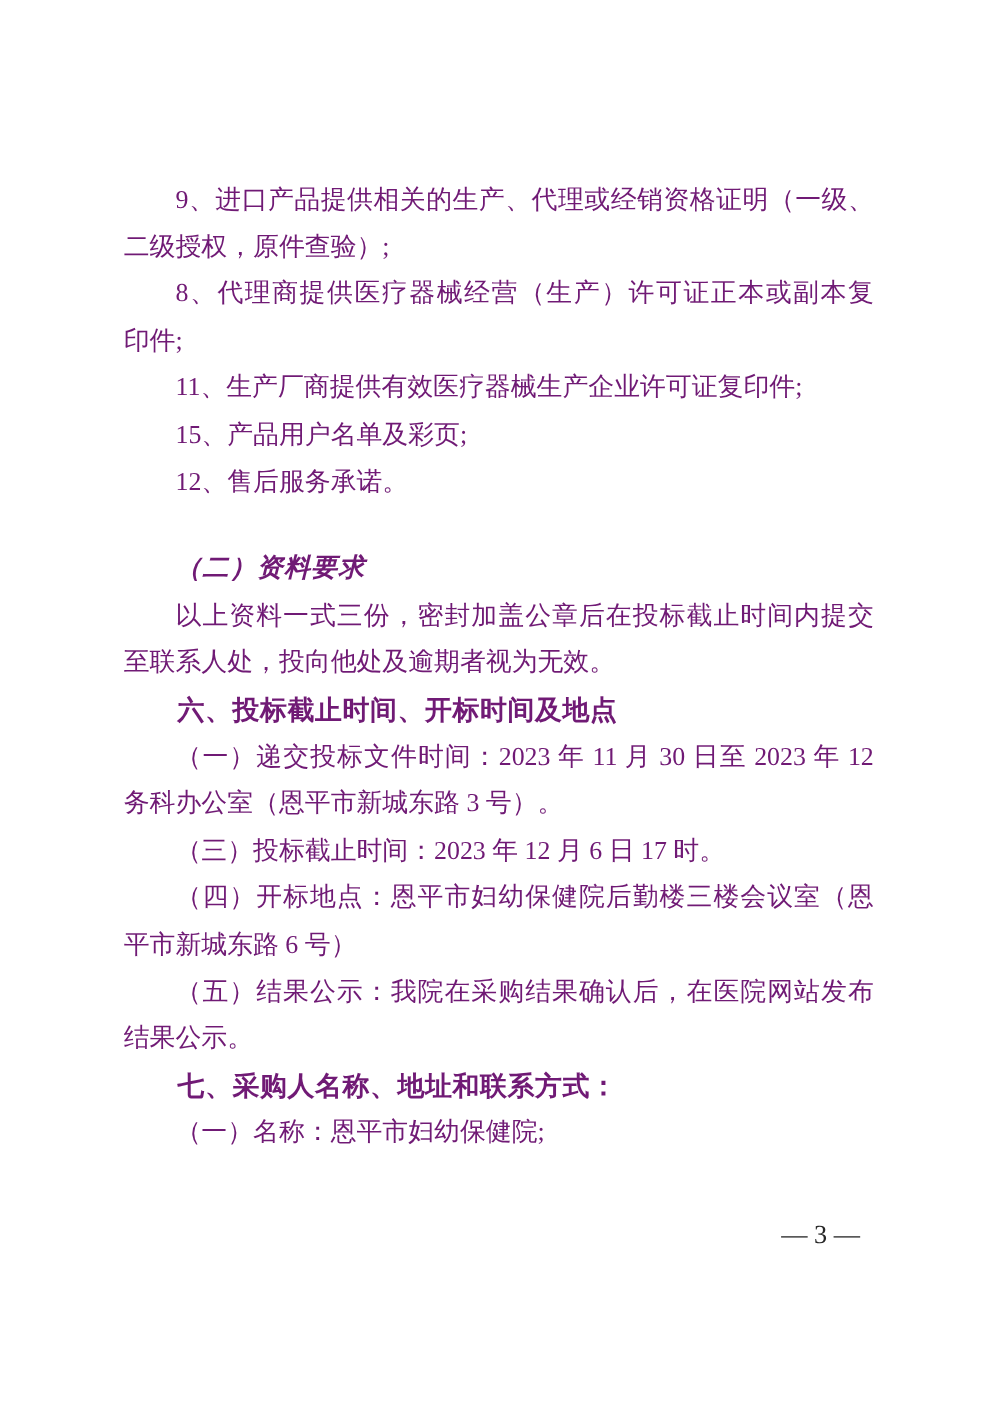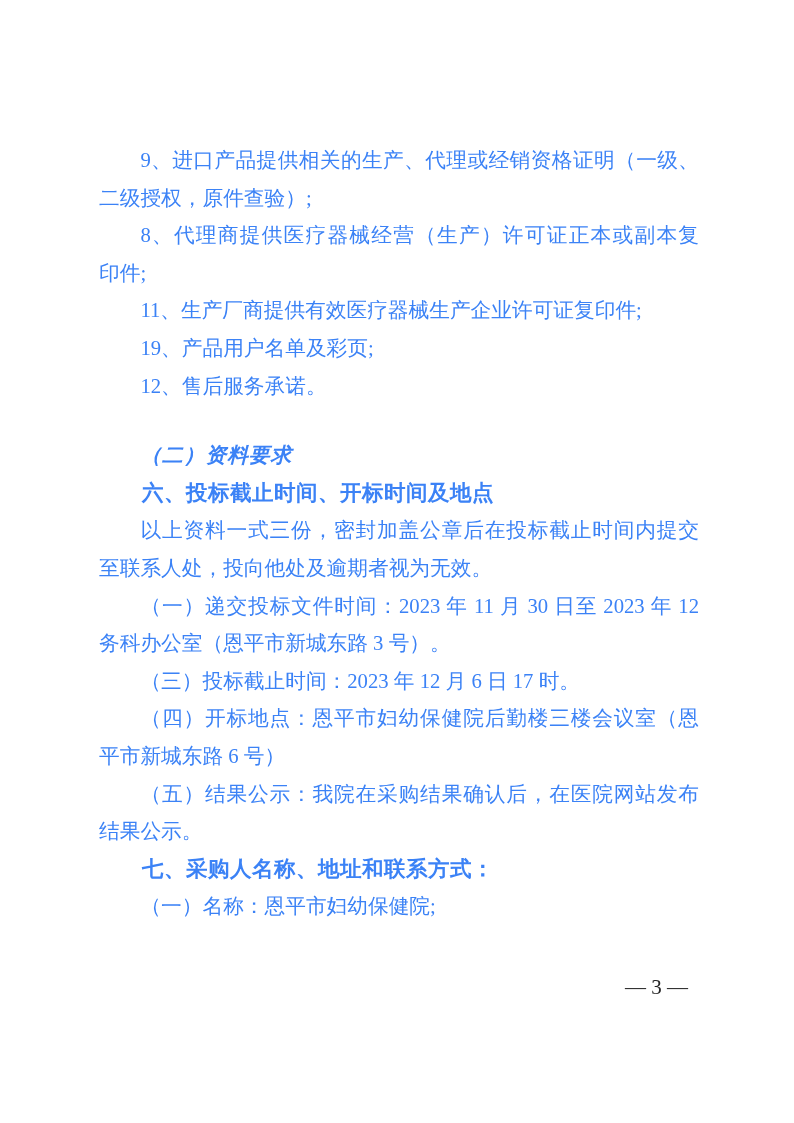--- a/index.html
+++ b/index.html
@@ -20,21 +20,21 @@
     position: absolute;
     left: 99px;
     top: 142px;
     width: 600px;
   }
   .para { margin: 0; padding: 0; }
   .line {
     font-size: 20.7px;
     line-height: 37.6px;
     font-family: "Liberation Serif", "DejaVu Serif", serif;
-    color: #3b82f6;
+    color: #701a75;
     text-align: left;
     white-space: normal;
   }
   .line.first { text-indent: 2em; }
   .line.fill {
     text-align: justify;
     text-align-last: justify;
   }
   .para.h-black .line {
     font-family: "Liberation Sans", "DejaVu Sans", sans-serif;
@@ -69,34 +69,34 @@
         <div class="line">二级授权，原件查验）;</div>
       </div>
       <div class="para body">
         <div class="line first fill">8、代理商提供医疗器械经营（生产）许可证正本或副本复</div>
         <div class="line">印件;</div>
       </div>
       <div class="para body">
         <div class="line first">11、生产厂商提供有效医疗器械生产企业许可证复印件;</div>
       </div>
       <div class="para body">
-        <div class="line first">19、产品用户名单及彩页;</div>
+        <div class="line first">15、产品用户名单及彩页;</div>
       </div>
       <div class="para body">
         <div class="line first">12、售后服务承诺。</div>
       </div>
       <div class="para h-kai">
         <div class="line first">（二）资料要求</div>
       </div>
-      <div class="para h-black">
-        <div class="line first">六、投标截止时间、开标时间及地点</div>
-      </div>
       <div class="para body">
         <div class="line first fill">以上资料一式三份，密封加盖公章后在投标截止时间内提交</div>
         <div class="line">至联系人处，投向他处及逾期者视为无效。</div>
+      </div>
+      <div class="para h-black">
+        <div class="line first">六、投标截止时间、开标时间及地点</div>
       </div>
       <div class="para body">
         <div class="line first fill">（一）递交投标文件时间：2023 年 11 月 30 日至 2023 年 12</div>
       </div>
       <div class="para body">
         <div class="line">务科办公室（恩平市新城东路 3 号）。</div>
       </div>
       <div class="para body">
         <div class="line first">（三）投标截止时间：2023 年 12 月 6 日 17 时。</div>
       </div>

